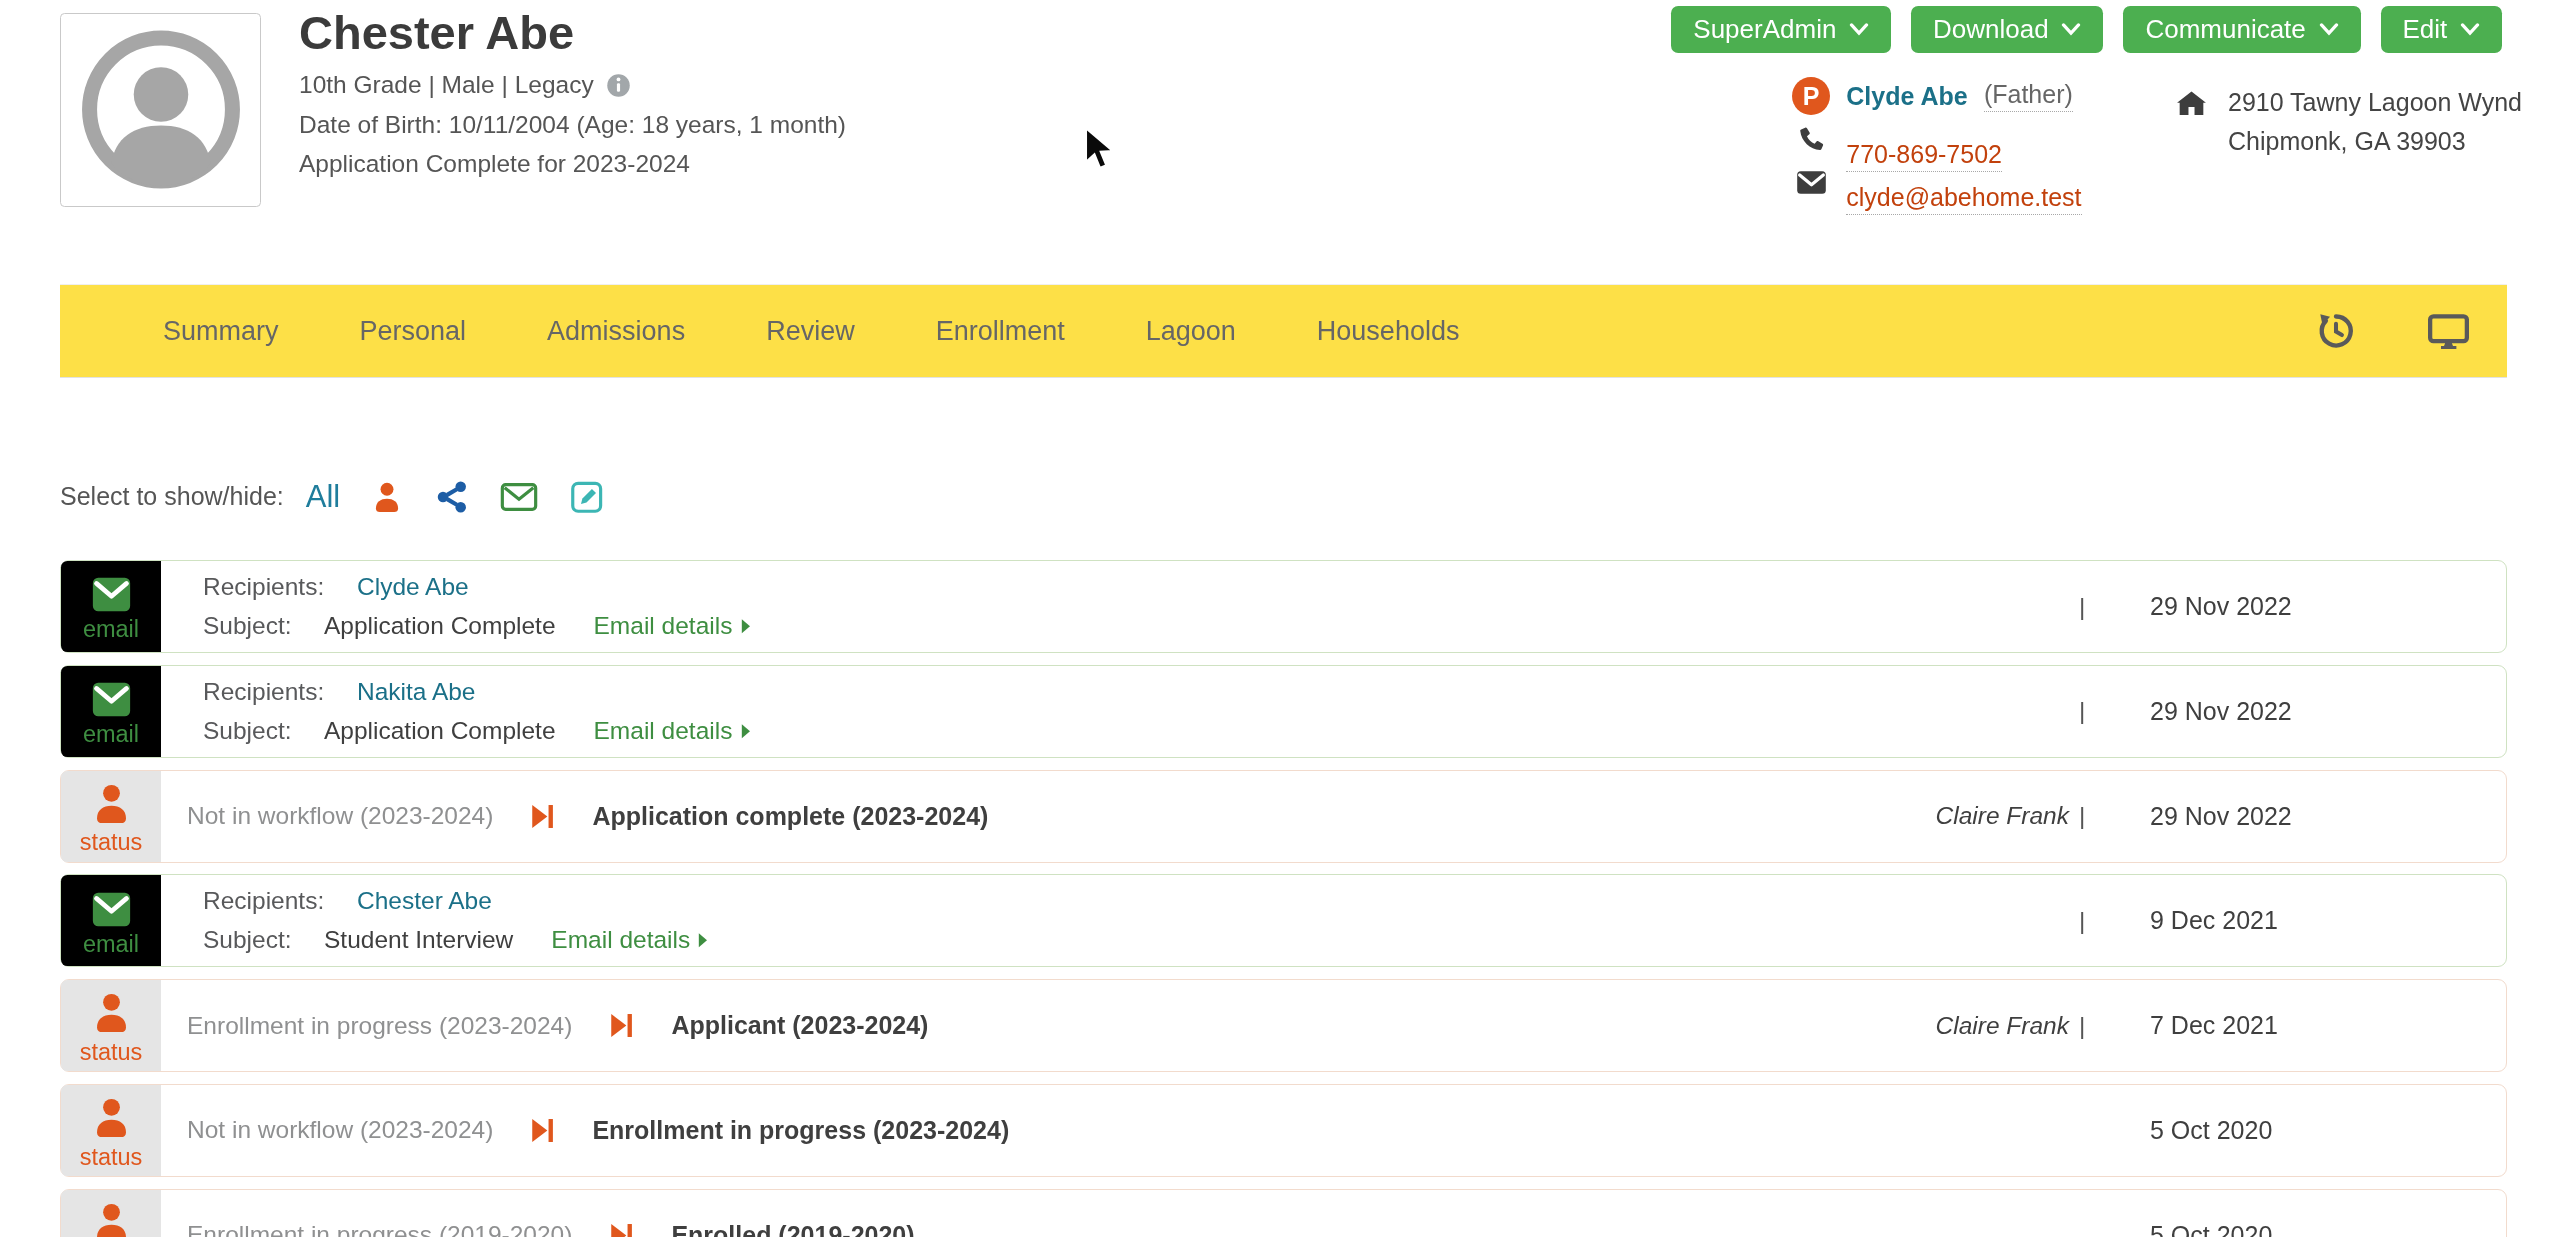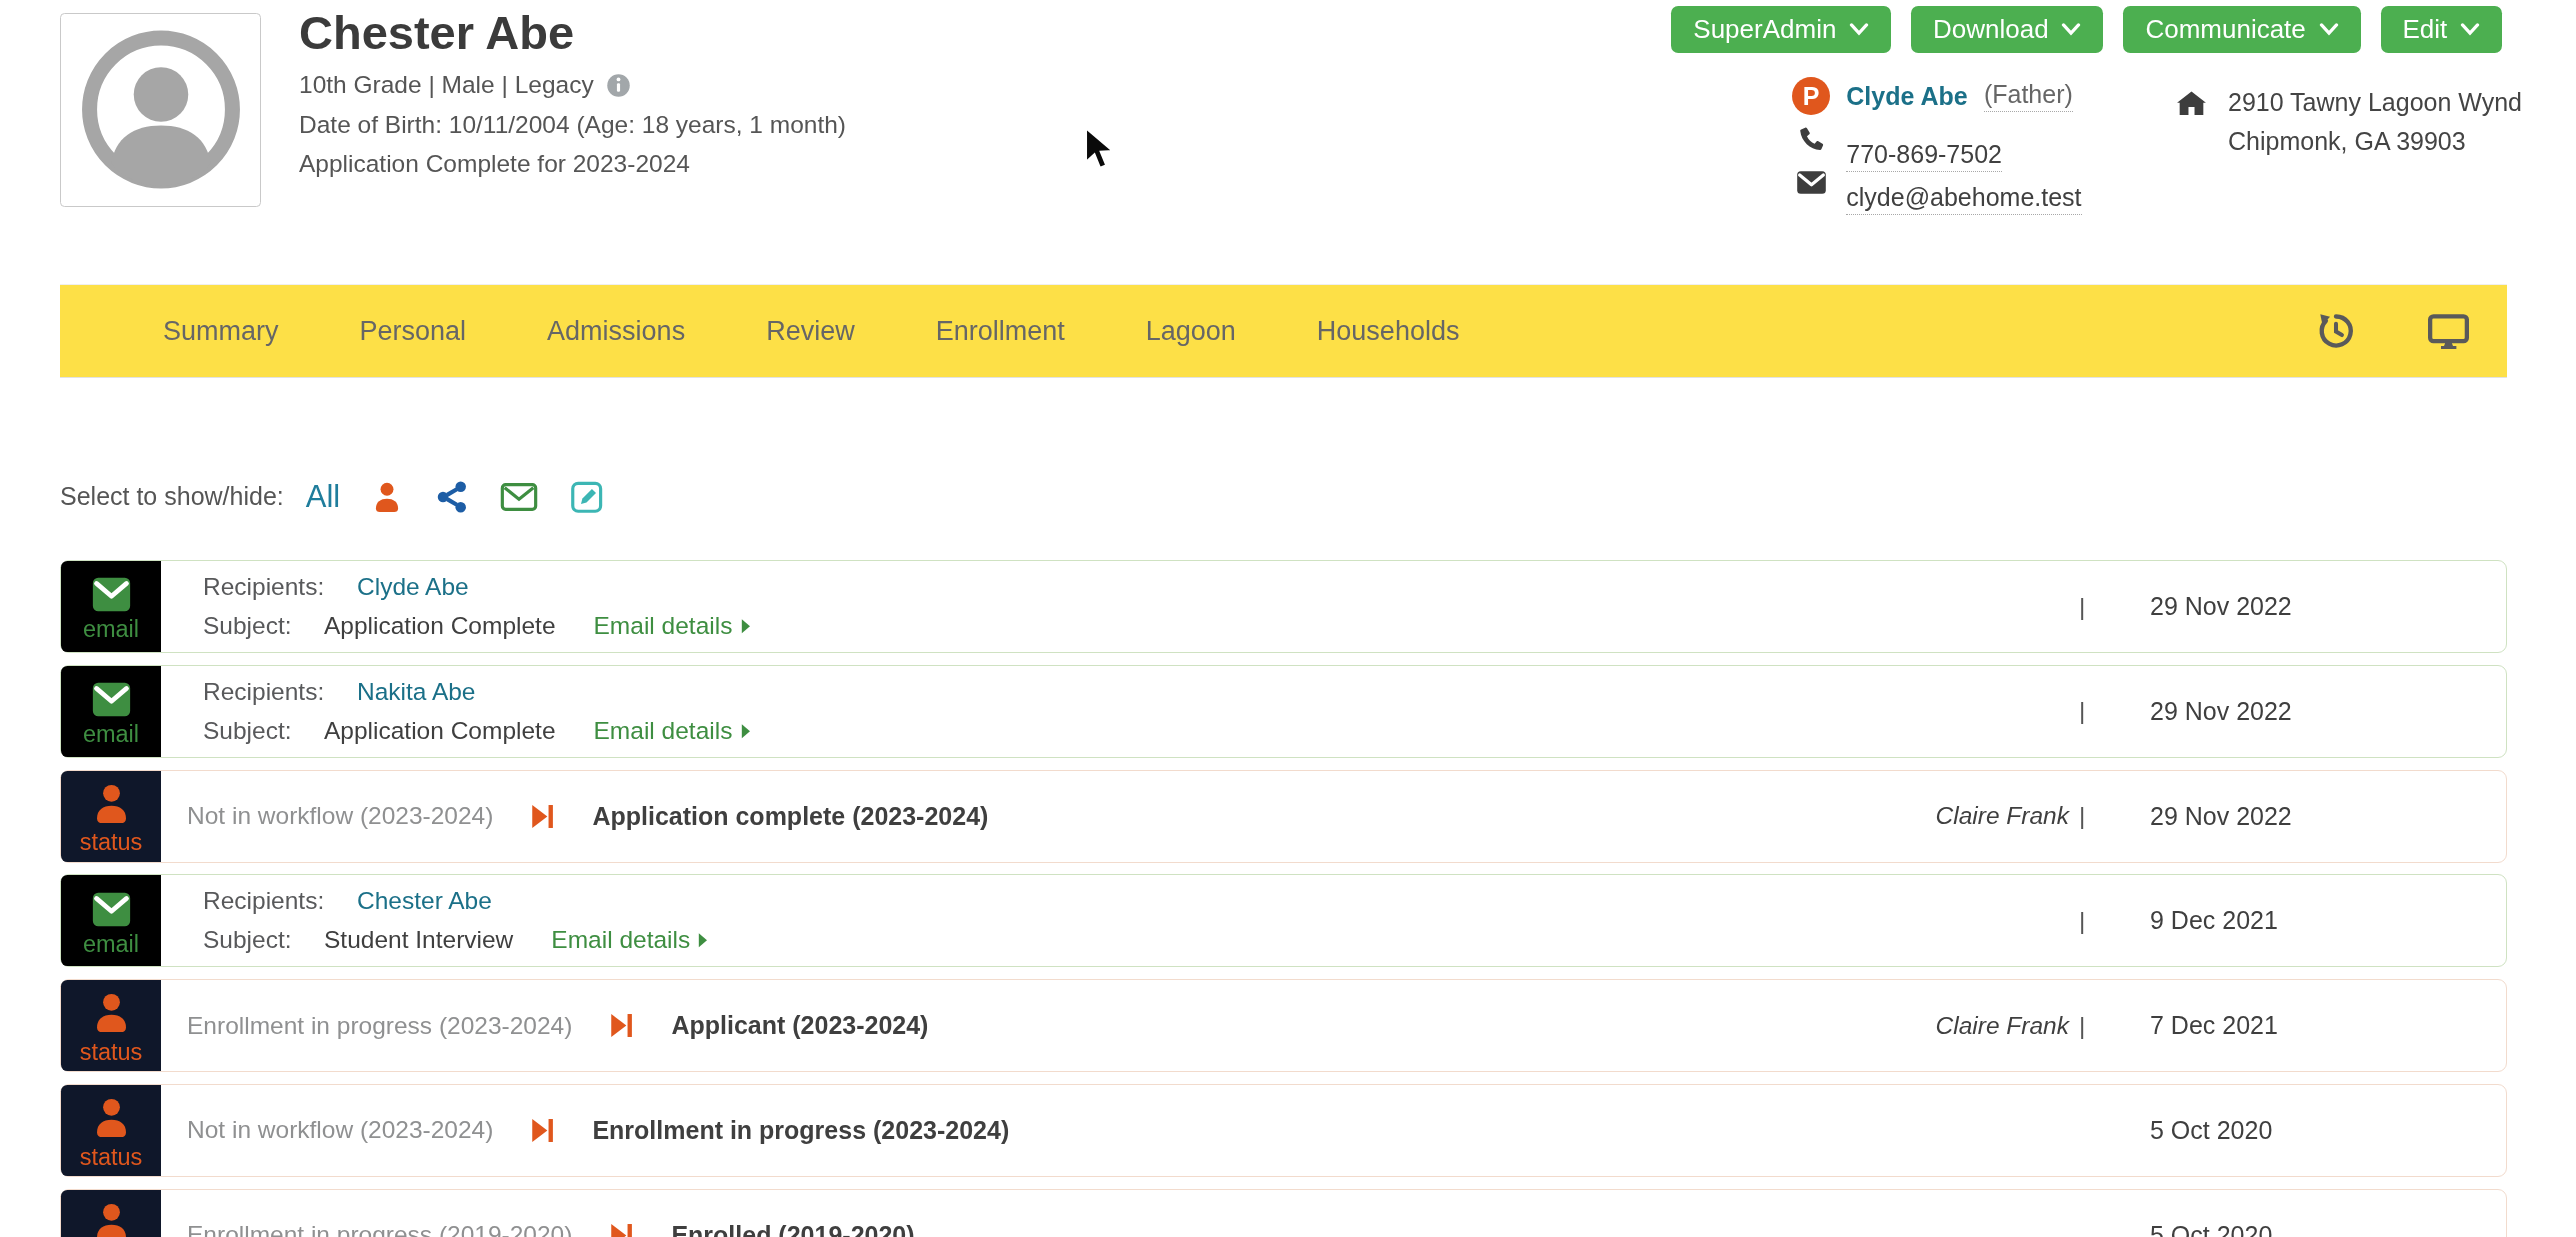--- a/index.html
+++ b/index.html
@@ -20,21 +20,21 @@
     display:flex;align-items:center;gap:12.7px;padding:0 22px;font-size:26px;
     font-family:"Liberation Sans",sans-serif;cursor:pointer;}
 
   .contact-left{position:absolute;left:1792px;top:78px;}
   .contact-row{display:flex;align-items:center;gap:16.3px;height:36px;margin-bottom:7.2px;font-size:25px;}
   .contact-icon{width:38px;display:flex;justify-content:center;color:#3d3d3d;}
   .p-badge{width:38px;height:38px;border-radius:50%;background:#e0571d;color:#fff;
     font-weight:700;font-size:25px;display:flex;align-items:center;justify-content:center;}
   .parent-link{color:#1b7088;font-weight:700;text-decoration:none;}
   .relation{color:#666;border-bottom:1.8px dotted #a8a8a8;padding-bottom:1.8px;}
-  .dotted-link{color:#404040;text-decoration:none;border-bottom:1.8px dotted #a8a8a8;padding-bottom:1.8px;margin-top:33px;}
+  .dotted-link{color:#c2410c;text-decoration:none;border-bottom:1.8px dotted #a8a8a8;padding-bottom:1.8px;margin-top:33px;}
   .contact-right{position:absolute;left:2172px;top:83px;display:flex;gap:18px;}
   .addr{font-size:25px;color:#444;line-height:39px;}
 
   
   .navbar{position:absolute;left:60px;top:284px;width:2447px;height:94px;background:#fde047;
     border-top:0.9px solid #efefef;border-bottom:1.8px solid #e2e2e2;box-sizing:border-box;
     display:flex;align-items:center;padding-left:103px;gap:81px;font-size:27px;color:#666;}
   .tab{cursor:pointer;}
   .nav-icon{position:absolute;top:50%;transform:translateY(-50%);color:#5a5a5a;cursor:pointer;}
   .nav-icon.hist{left:2255px;} .nav-icon.mon{left:2366px;}
@@ -47,21 +47,21 @@
 
   
   .rows{position:absolute;left:60px;top:560px;width:2447px;display:flex;flex-direction:column;gap:11.8px;}
   .row{position:relative;height:93px;background:#fff;border-radius:9px;box-sizing:border-box;}
   .row.email{border:1.8px solid #cfe2c2;}
   .row.status{border:1.8px solid #f2dbcd;}
   .row-side{position:absolute;left:0;top:0;bottom:0;width:100px;border-radius:6.3px 0 0 6.3px;
     display:flex;flex-direction:column;align-items:center;justify-content:space-between;
     padding:9px 0 5.4px;box-sizing:border-box;}
   .row.email .row-side{background:#000000;color:#3e8e41;justify-content:center;}
-  .row.status .row-side{background:#0f172a;color:#e0571d;}
+  .row.status .row-side{background:#e5e5e5;color:#e0571d;}
   .side-label{font-size:23.5px;}
   .row-content{position:absolute;left:126px;top:0;bottom:0;display:flex;}
   .email-lines{flex-direction:column;justify-content:center;gap:11px;}
   .line{display:flex;align-items:center;font-size:24.5px;margin-left:16px;}
   .lbl-recip{width:154px;color:#58595b;}
   .lbl-subj{width:121px;color:#58595b;}
   .link-teal{color:#1b7088;cursor:pointer;}
   .subject-val{color:#3f3f3f;}
   .details-link{color:#3e8e41;margin-left:38px;display:flex;align-items:center;gap:7.2px;cursor:pointer;}
   .status-line{align-items:center;font-size:24.5px;}

